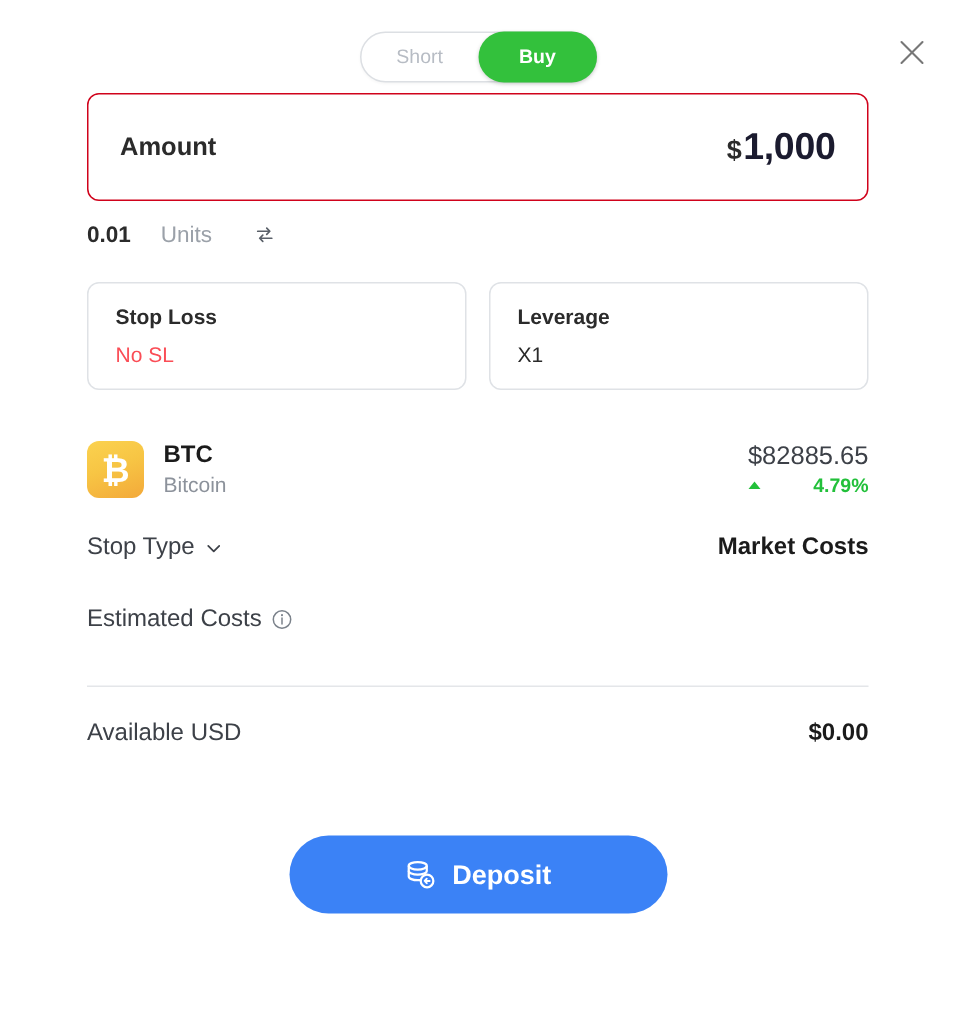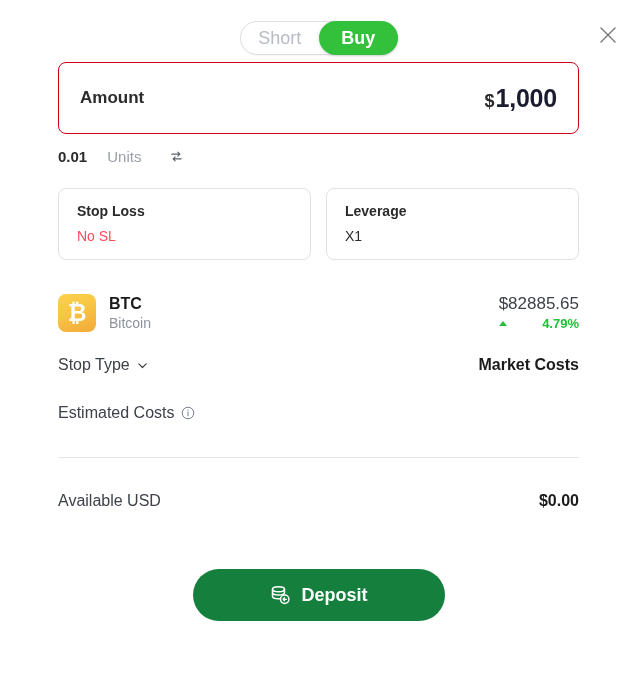--- a/index.html
+++ b/index.html
@@ -33,21 +33,21 @@
     border-radius: 20px;
     height: 34px;
     padding: 0;
     box-sizing: border-box;
     width: 158px;
     box-shadow: 0 1px 2px rgba(0,0,0,0.04);
   }
   .toggle-opt {
     flex: 1 1 50%;
     text-align: center;
-    font-size: 18px;
+    font-size: 13px;
     line-height: 32px;
     height: 32px;
     box-sizing: border-box;
     cursor: pointer;
     user-select: none;
   }
   .toggle-opt.inactive {
     color: #b7bcc4;
     font-weight: normal;
   }
@@ -268,41 +268,41 @@
 
   .divider {
     border-top: 1px solid #e4e6e9;
     margin-top: 27px;
   }
 
   .avail-row {
     display: flex;
     align-items: center;
     justify-content: space-between;
-    margin-top: 30px;
+    margin-top: 18px;
     height: 26px;
   }
   .avail-label {
     font-size: 16px;
     color: #3d4148;
   }
   .avail-value {
     font-size: 16px;
     font-weight: bold;
     color: #1b1b1b;
   }
 
   
   .deposit-wrap {
     display: flex;
     justify-content: center;
     margin-top: 55px;
   }
   .deposit-btn {
-    background: #15803d;
+    background: #3b82f6;
     border: none;
     border-radius: 26px;
     width: 252px;
     height: 52px;
     display: flex;
     align-items: center;
     justify-content: center;
     gap: 10px;
     color: #ffffff;
     font-size: 18px;

